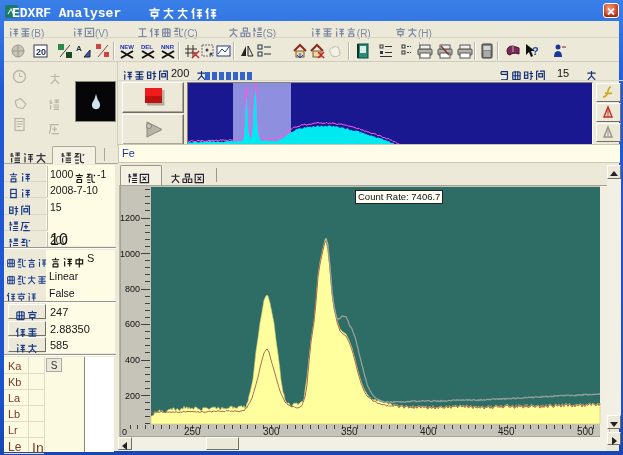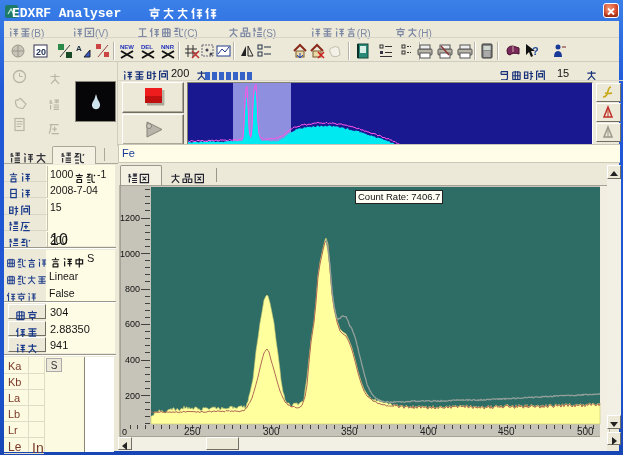--- a/index.html
+++ b/index.html
@@ -493,21 +493,21 @@
 <div style="position:absolute;left:74px;top:168px;"><svg width="21.9" height="10.5" viewBox="0 0 25 12" style="color:#151515;vertical-align:middle" stroke-width="1.3" fill="none" stroke="currentColor">
       <use href="#g7" x="0" width="12" height="12"></use>
       <use href="#g8" x="13" width="12" height="12"></use>
     </svg></div>
 <div class="ab" style="left:97px;top:168px;font-size:10.5px;color:#151515">-1</div>
 <div class="ab" style="left:4px;top:182px;width:44px;height:16px;border-right:1px solid #c2bfae;border-bottom:1px solid #dad6c6"></div>
 <div style="position:absolute;left:8px;top:184px;"><svg width="22.9" height="11" viewBox="0 0 25 12" style="color:#1a3a8a;vertical-align:middle" stroke-width="1.3" fill="none" stroke="currentColor">
       <use href="#g16" x="0" width="12" height="12"></use>
       <use href="#g3" x="13" width="12" height="12"></use>
     </svg></div>
-<div class="ab" style="left:50px;top:184px;font-size:10.5px;color:#151515">2008-7-04</div>
+<div class="ab" style="left:50px;top:184px;font-size:10.5px;color:#151515">2008-7-10</div>
 <div class="ab" style="left:4px;top:199px;width:44px;height:16px;border-right:1px solid #c2bfae;border-bottom:1px solid #dad6c6"></div>
 <div style="position:absolute;left:8px;top:201px;"><svg width="22.9" height="11" viewBox="0 0 25 12" style="color:#1a3a8a;vertical-align:middle" stroke-width="1.3" fill="none" stroke="currentColor">
       <use href="#g13" x="0" width="12" height="12"></use>
       <use href="#g14" x="13" width="12" height="12"></use>
     </svg></div>
 <div class="ab" style="left:50px;top:201px;font-size:10.5px;color:#151515">15</div>
 <div class="ab" style="left:4px;top:215px;width:44px;height:16px;border-right:1px solid #c2bfae;border-bottom:1px solid #dad6c6"></div>
 <div style="position:absolute;left:8px;top:217px;"><svg width="22.9" height="11" viewBox="0 0 25 12" style="color:#1a3a8a;vertical-align:middle" stroke-width="1.3" fill="none" stroke="currentColor">
       <use href="#g10" x="0" width="12" height="12"></use>
       <use href="#g17" x="13" width="12" height="12"></use>
@@ -546,33 +546,33 @@
       <use href="#g3" x="24.8" width="12" height="12"></use>
     </svg></div>
 <div class="ab" style="left:49px;top:287px;font-size:10.5px;color:#151515">False</div>
 <div class="ab" style="left:4px;top:301px;width:112px;height:2px;border-top:1px solid #9a978a;border-bottom:1px solid #fff"></div>
 <div class="ab" style="left:46px;top:303px;width:69px;height:50px;background:#fffce6"></div>
 <div class="ab raise" style="left:8px;top:304px;width:38px;height:15px;text-align:center"></div>
 <div style="position:absolute;left:15px;top:306px;"><svg width="22.9" height="11" viewBox="0 0 25 12" style="color:#1a3a8a;vertical-align:middle" stroke-width="1.3" fill="none" stroke="currentColor">
       <use href="#g5" x="0" width="12" height="12"></use>
       <use href="#g9" x="13" width="12" height="12"></use>
     </svg></div>
-<div class="ab" style="left:50px;top:306px;font-size:11px;color:#151515">304</div>
+<div class="ab" style="left:50px;top:306px;font-size:11px;color:#151515">247</div>
 <div class="ab raise" style="left:8px;top:320.5px;width:38px;height:15px;text-align:center"></div>
 <div style="position:absolute;left:15px;top:322.5px;"><svg width="22.9" height="11" viewBox="0 0 25 12" style="color:#1a3a8a;vertical-align:middle" stroke-width="1.3" fill="none" stroke="currentColor">
       <use href="#g6" x="0" width="12" height="12"></use>
       <use href="#g2" x="13" width="12" height="12"></use>
     </svg></div>
 <div class="ab" style="left:50px;top:322.5px;font-size:11px;color:#151515">2.88350</div>
 <div class="ab raise" style="left:8px;top:337.0px;width:38px;height:15px;text-align:center"></div>
 <div style="position:absolute;left:15px;top:339.0px;"><svg width="22.9" height="11" viewBox="0 0 25 12" style="color:#1a3a8a;vertical-align:middle" stroke-width="1.3" fill="none" stroke="currentColor">
       <use href="#g3" x="0" width="12" height="12"></use>
       <use href="#g4" x="13" width="12" height="12"></use>
     </svg></div>
-<div class="ab" style="left:50px;top:339.0px;font-size:11px;color:#151515">941</div>
+<div class="ab" style="left:50px;top:339.0px;font-size:11px;color:#151515">585</div>
 <div class="ab" style="left:4px;top:354px;width:112px;height:2px;border-top:1px solid #9a978a;border-bottom:1px solid #fff"></div>
 <div class="ab" style="left:4px;top:357px;width:80px;height:95px;background:#fdfae2"></div>
 <div class="ab" style="left:84px;top:357px;width:30px;height:95px;background:#fff;border-left:1px solid #8a8776"></div>
 <div class="ab" style="left:46px;top:358px;width:16px;height:14px;background:#ece9d8;border:1px solid #aaa;font-size:10px;color:#333;text-align:center;line-height:13px">S</div>
 <div class="ab" style="left:8px;top:360px;font-size:11px;color:#7a3a2a">Ka</div>
 <div class="ab" style="left:4px;top:373px;width:40px;height:1px;background:#e0dcc6"></div>
 <div class="ab" style="left:8px;top:376px;font-size:11px;color:#7a3a2a">Kb</div>
 <div class="ab" style="left:4px;top:389px;width:40px;height:1px;background:#e0dcc6"></div>
 <div class="ab" style="left:8px;top:392px;font-size:11px;color:#7a3a2a">La</div>
 <div class="ab" style="left:4px;top:405px;width:40px;height:1px;background:#e0dcc6"></div>

